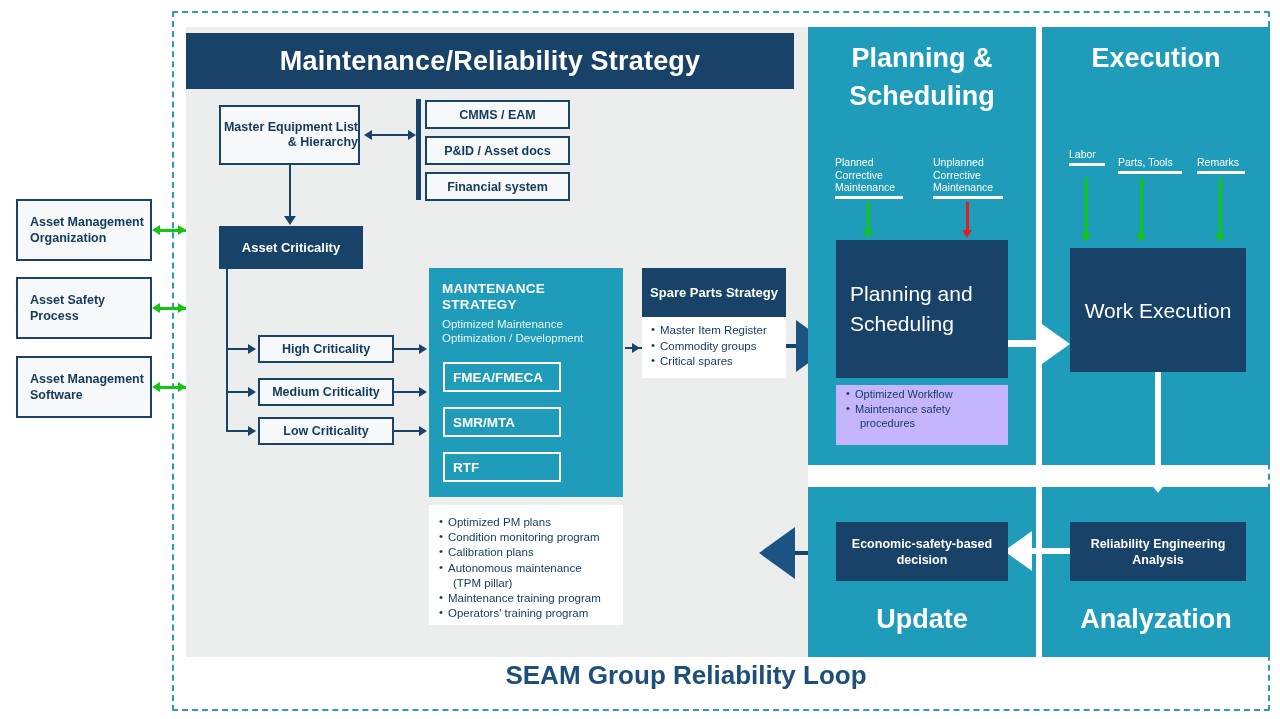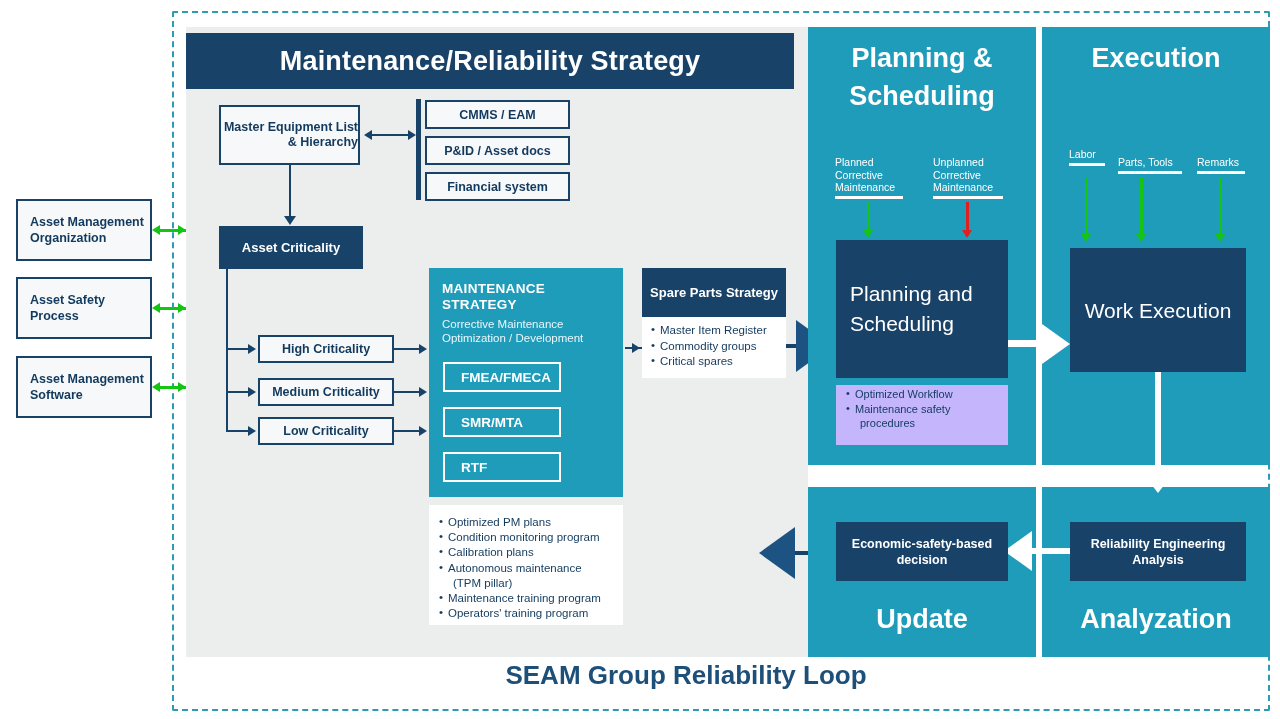--- a/index.html
+++ b/index.html
@@ -74,21 +74,21 @@
     left:442px;top:281px;width:175px;
     color:#ffffff;font-size:13.5px;font-weight:600;line-height:16px;letter-spacing:.3px;
   }
   #maint-sub{
     left:442px;top:317px;width:172px;
     color:#eaf7fb;font-size:11.5px;line-height:14px;
   }
   .tealbox{
     left:443px;width:118px;height:30px;border:2.5px solid #ffffff;
     background:transparent;color:#ffffff;font-size:13.5px;font-weight:bold;
-    display:flex;align-items:center;padding-left:16px;box-sizing:border-box;
+    display:flex;align-items:center;padding-left:8px;box-sizing:border-box;
   }
   #box-fmea{top:362px;}
   #box-smr{top:407px;}
   #box-rtf{top:452px;}
 
   
   #pm-outputs{
     left:429px;top:505px;width:194px;height:120px;background:#ffffff;
     padding:10px 8px 0 10px;box-sizing:border-box;
   }
@@ -280,21 +280,21 @@
 
   <div class="ln abs" style="left:394px;top:348px;width:28px;height:2px;"></div>
   <div class="tri tri-r abs" style="left:419px;top:344px;"></div>
   <div class="ln abs" style="left:394px;top:391px;width:28px;height:2px;"></div>
   <div class="tri tri-r abs" style="left:419px;top:387px;"></div>
   <div class="ln abs" style="left:394px;top:430px;width:28px;height:2px;"></div>
   <div class="tri tri-r abs" style="left:419px;top:426px;"></div>
 
   <div class="abs" id="maint-strategy"></div>
   <div class="abs" id="maint-title">MAINTENANCE STRATEGY</div>
-  <div class="abs" id="maint-sub">Corrective Maintenance Optimization / Development</div>
+  <div class="abs" id="maint-sub">Optimized Maintenance Optimization / Development</div>
 
   <div class="abs tealbox" id="box-fmea">
     <span>FMEA/FMECA</span>
   </div>
   <div class="abs tealbox" id="box-smr">
     <span>SMR/MTA</span>
   </div>
   <div class="abs tealbox" id="box-rtf">
     <span>RTF</span>
   </div>

